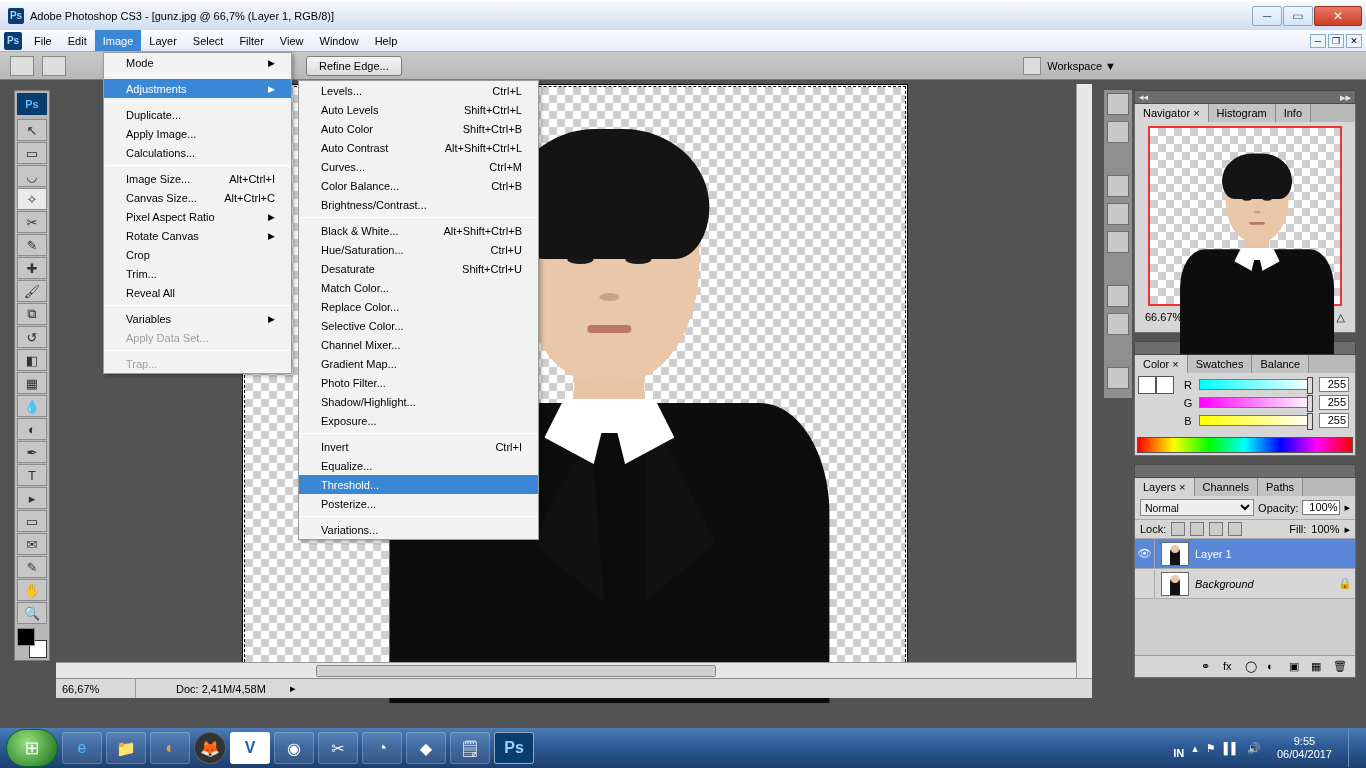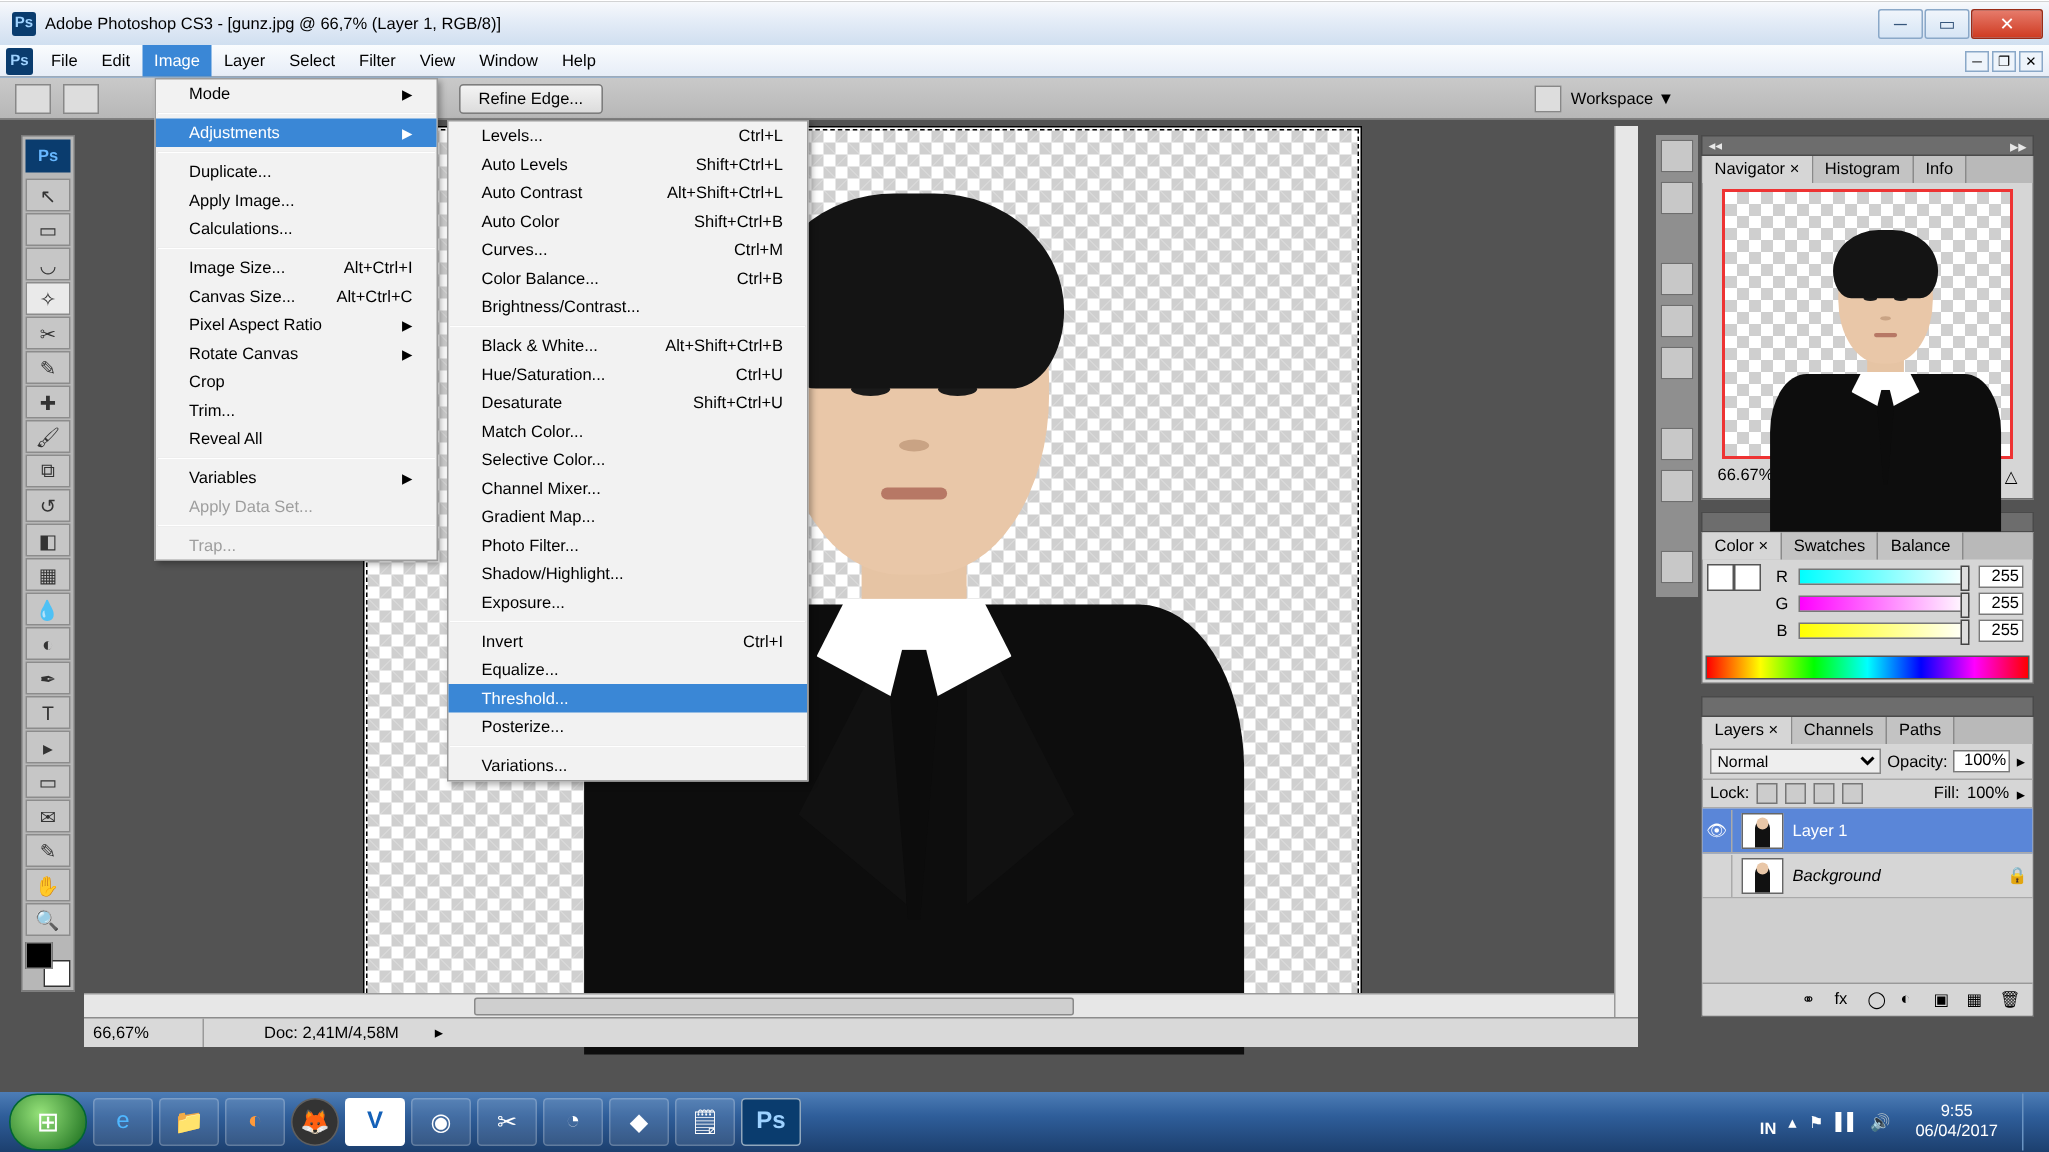--- a/index.html
+++ b/index.html
@@ -253,28 +253,28 @@
 <div id="menu-adjust" class="menu">
   <div class="row">
       <span>Levels...</span>
       <span class="shortcut">Ctrl+L</span>
     </div>
   <div class="row">
       <span>Auto Levels</span>
       <span class="shortcut">Shift+Ctrl+L</span>
     </div>
   <div class="row">
+      <span>Auto Color</span>
+      <span class="shortcut">Shift+Ctrl+B</span>
+    </div>
+  <div class="row">
       <span>Auto Contrast</span>
       <span class="shortcut">Alt+Shift+Ctrl+L</span>
     </div>
   <div class="row">
-      <span>Auto Color</span>
-      <span class="shortcut">Shift+Ctrl+B</span>
-    </div>
-  <div class="row">
       <span>Curves...</span>
       <span class="shortcut">Ctrl+M</span>
     </div>
   <div class="row">
       <span>Color Balance...</span>
       <span class="shortcut">Ctrl+B</span>
     </div>
   <div class="row">
       <span>Brightness/Contrast...</span>
     </div>
@@ -286,20 +286,23 @@
   <div class="row">
       <span>Hue/Saturation...</span>
       <span class="shortcut">Ctrl+U</span>
     </div>
   <div class="row">
       <span>Desaturate</span>
       <span class="shortcut">Shift+Ctrl+U</span>
     </div>
   <div class="row">
       <span>Match Color...</span>
+    </div>
+  <div class="row">
+      <span>Replace Color...</span>
     </div>
   <div class="row">
       <span>Selective Color...</span>
     </div>
   <div class="row">
       <span>Channel Mixer...</span>
     </div>
   <div class="row">
       <span>Gradient Map...</span>
     </div>

